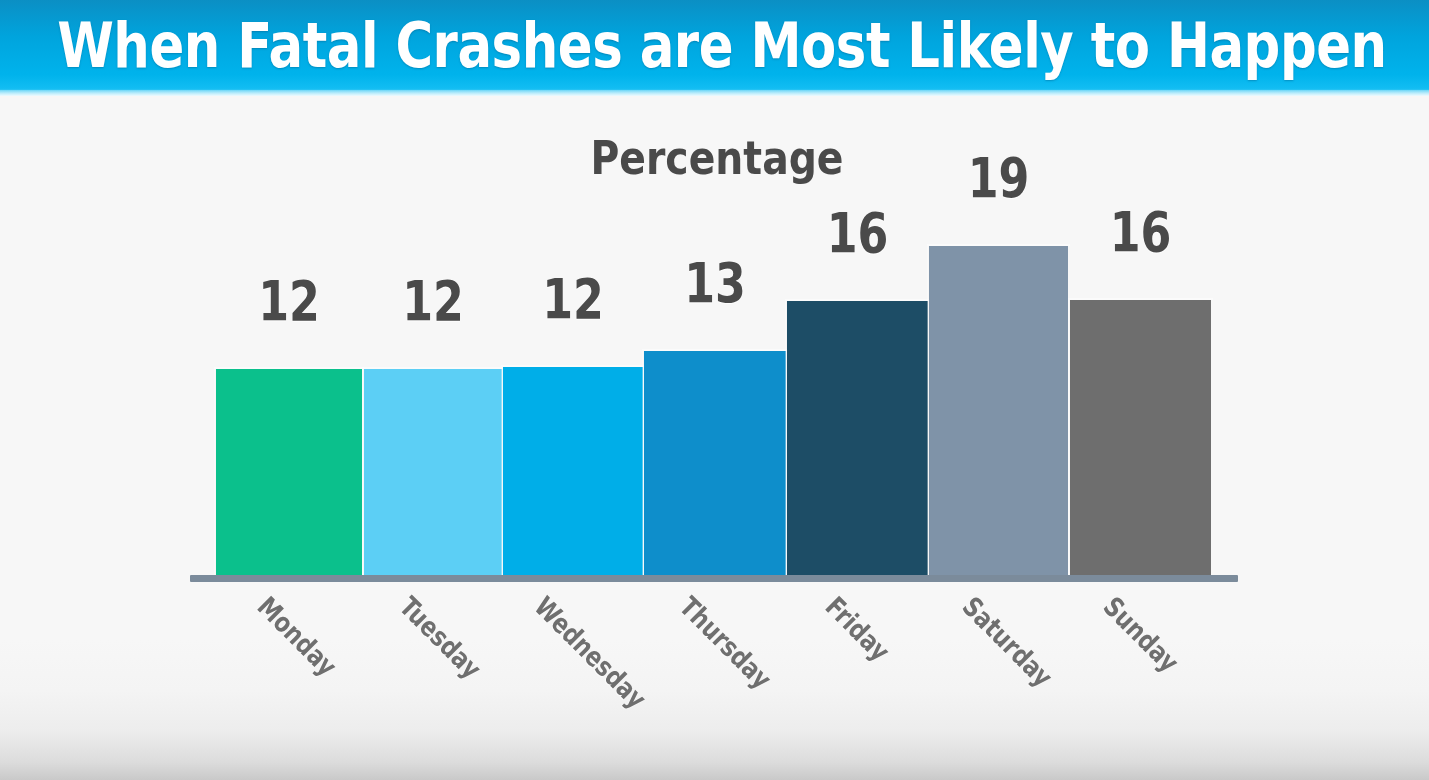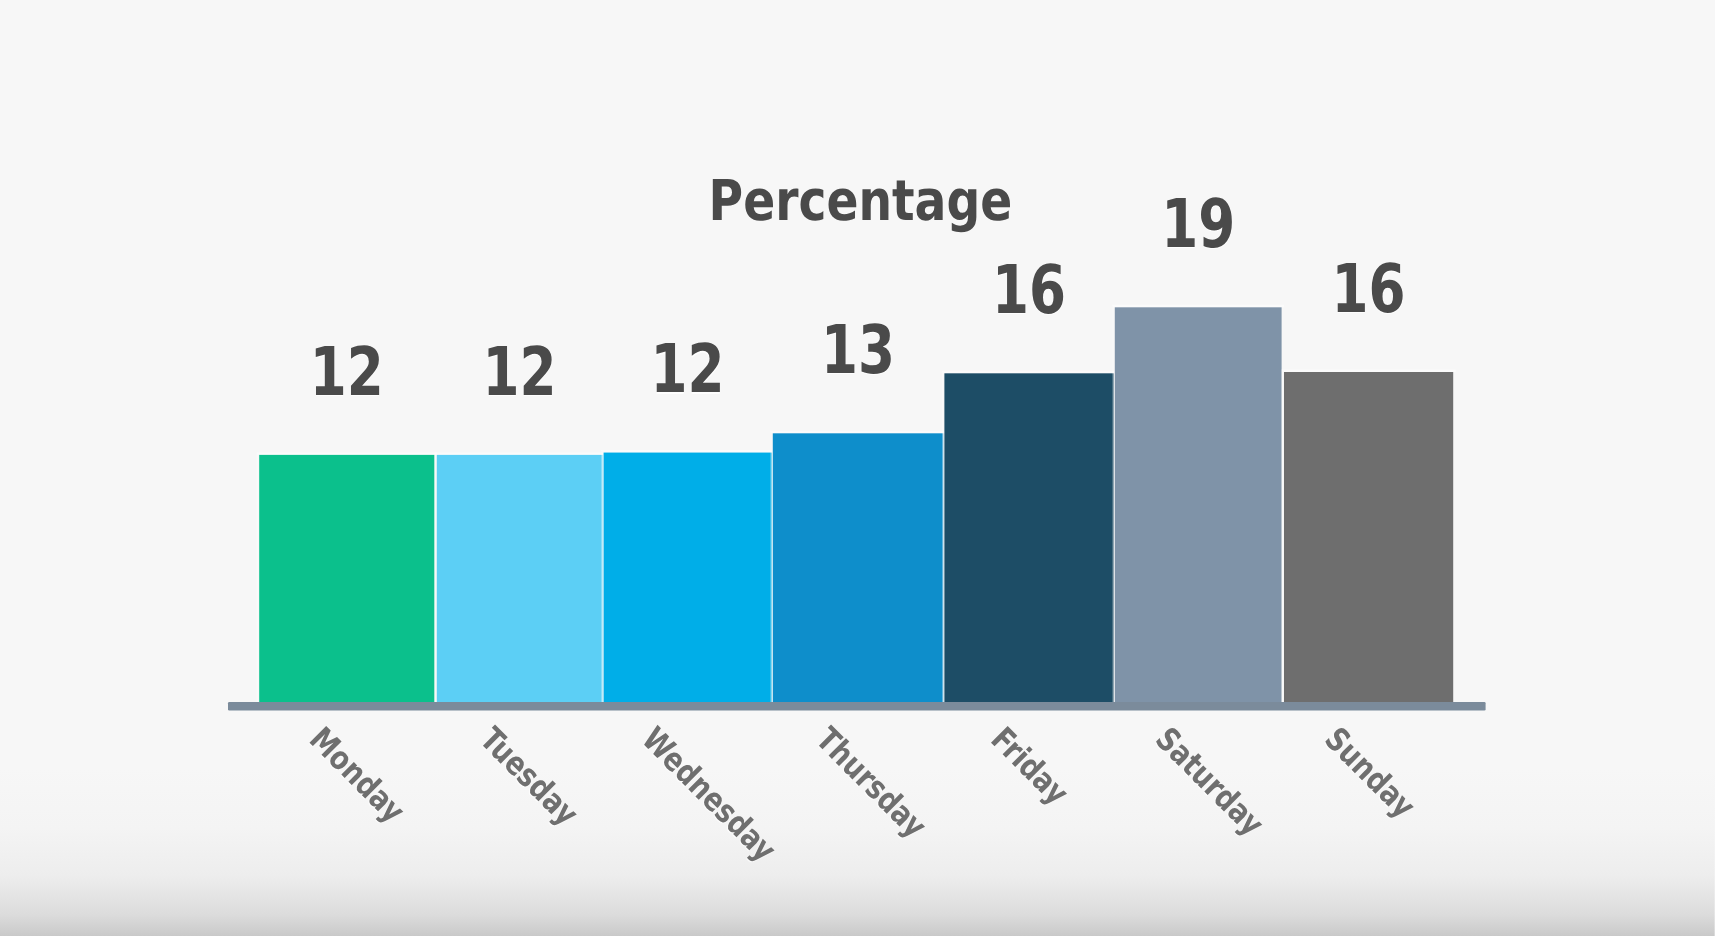--- a/index.html
+++ b/index.html
@@ -69,21 +69,21 @@
     transform: scaleX(0.92);
     transform-origin: center center;
     text-shadow: 0 1px 2px rgba(0,70,110,0.35);
     white-space: nowrap;
   }
 
   
   #chart-area {
     position: absolute;
     left: 0;
-    top: 90px;
+    top: 80px;
     width: 1217px;
     height: 684px;
   }
 
   #chart-axis-title {
     position: absolute;
     left: 515px;
     top: 50px;
     width: 404px;
     text-align: center;
@@ -158,20 +158,24 @@
     transform-origin: left top;
     transform: rotate(45deg) scaleX(0.92);
     text-shadow: 0 1px 1px rgba(255,255,255,0.85);
   }
 </style>
 </head>
 <body>
 
 <div id="page">
 
+  <div id="title-banner">
+    <div id="banner-title" style="color: rgb(255, 255, 255);">When Fatal Crashes are Most Likely to Happen</div>
+    <div class="banner-sheen"></div>
+  </div>
 
   <div id="chart-area">
 
     <div id="chart-axis-title" style="color: rgb(74, 74, 74);">Percentage</div>
 
     <div id="plot">
 
       <div class="bar" style="left: 216px; width: 146px; height: 207px; background: rgb(11, 192, 140);"></div>
       <div class="bar-value" style="left: 216px; width: 146px; top: 193px; color: rgb(74, 74, 74);">12</div>
       <div class="cat-label" style="left: 272px; top: 512px; color: rgb(111, 111, 111);">Monday</div>

